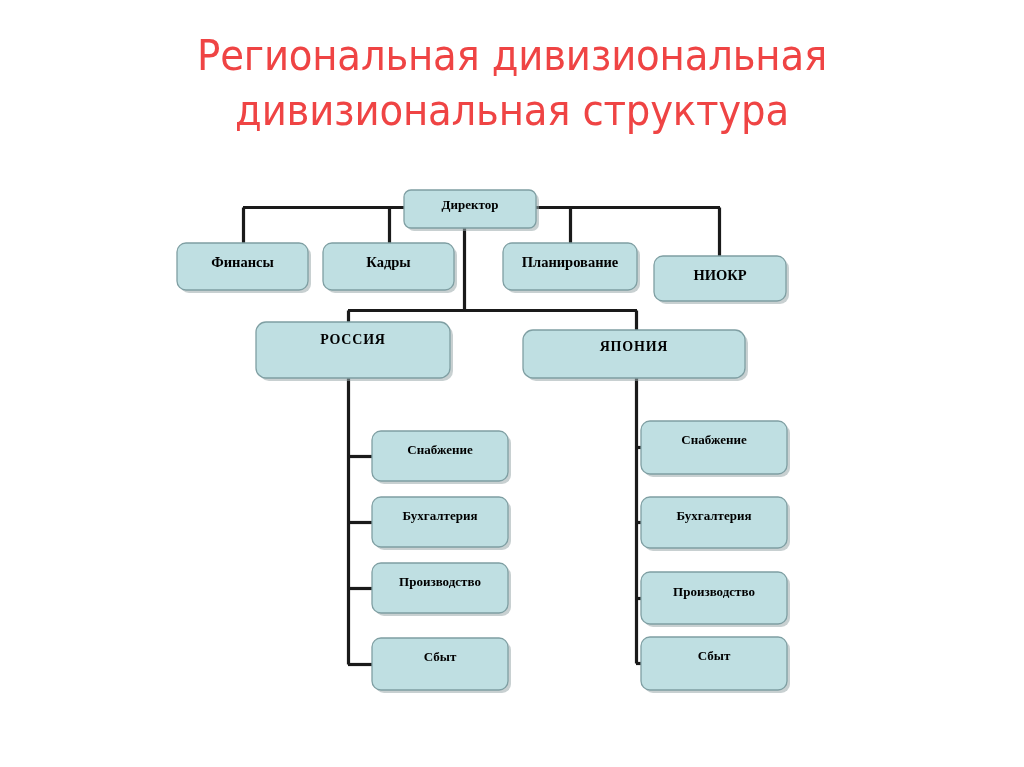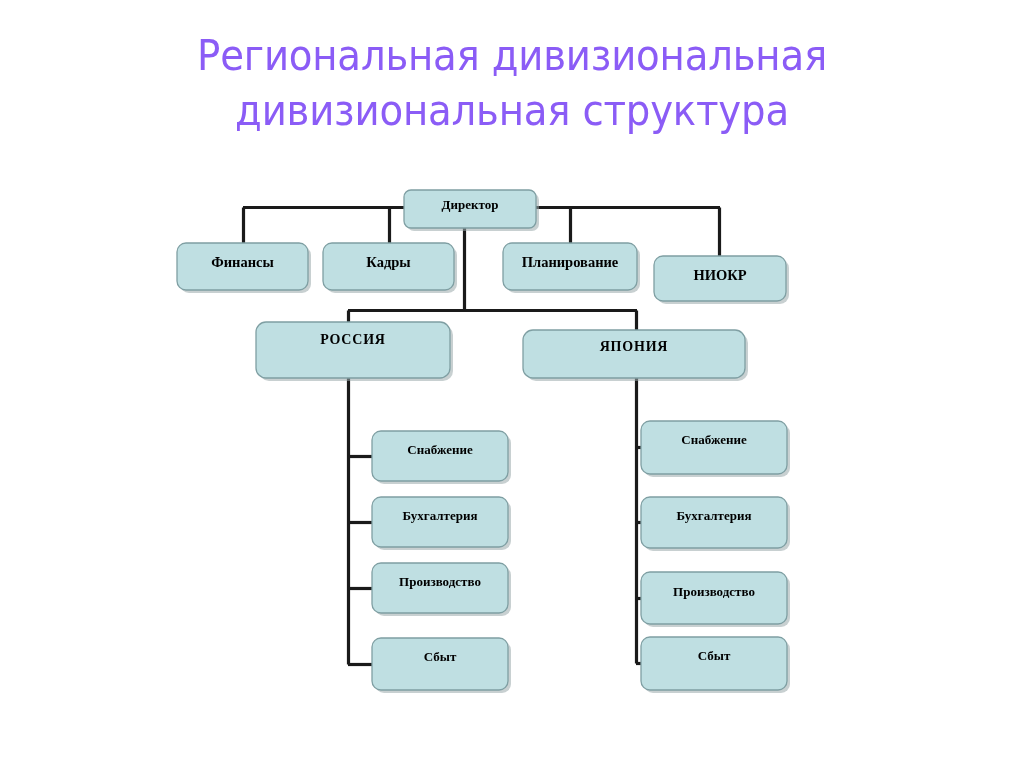--- a/index.html
+++ b/index.html
@@ -29,21 +29,21 @@
     width: 1024px;
     text-align: center;
     line-height: 1.28;
   }
   #title-block .title-line {
     display: block;
     font-family: "DejaVu Sans Condensed", "Liberation Sans", sans-serif;
     font-size: 43px;
     font-weight: 400;
     letter-spacing: -0.2px;
-    color: #8b5cf6;
+    color: #ef4444;
     white-space: nowrap;
   }
   
   #chart-canvas {
     position: absolute;
     left: 0;
     top: 0;
     width: 1024px;
     height: 767px;
   }

